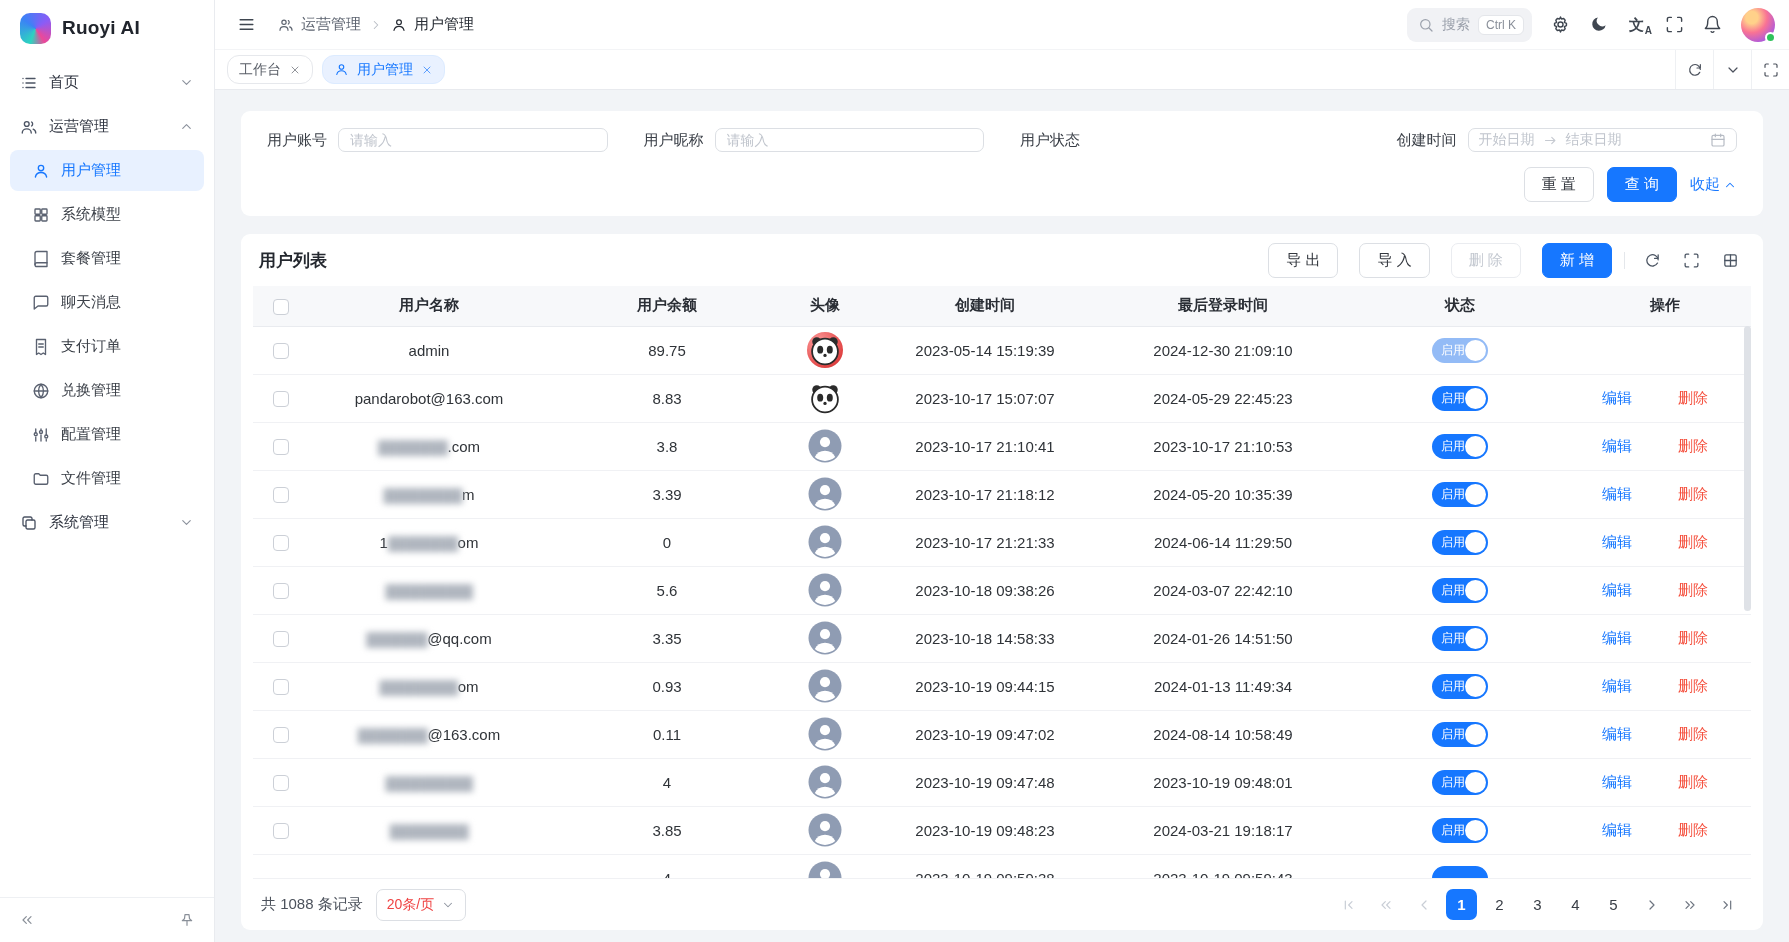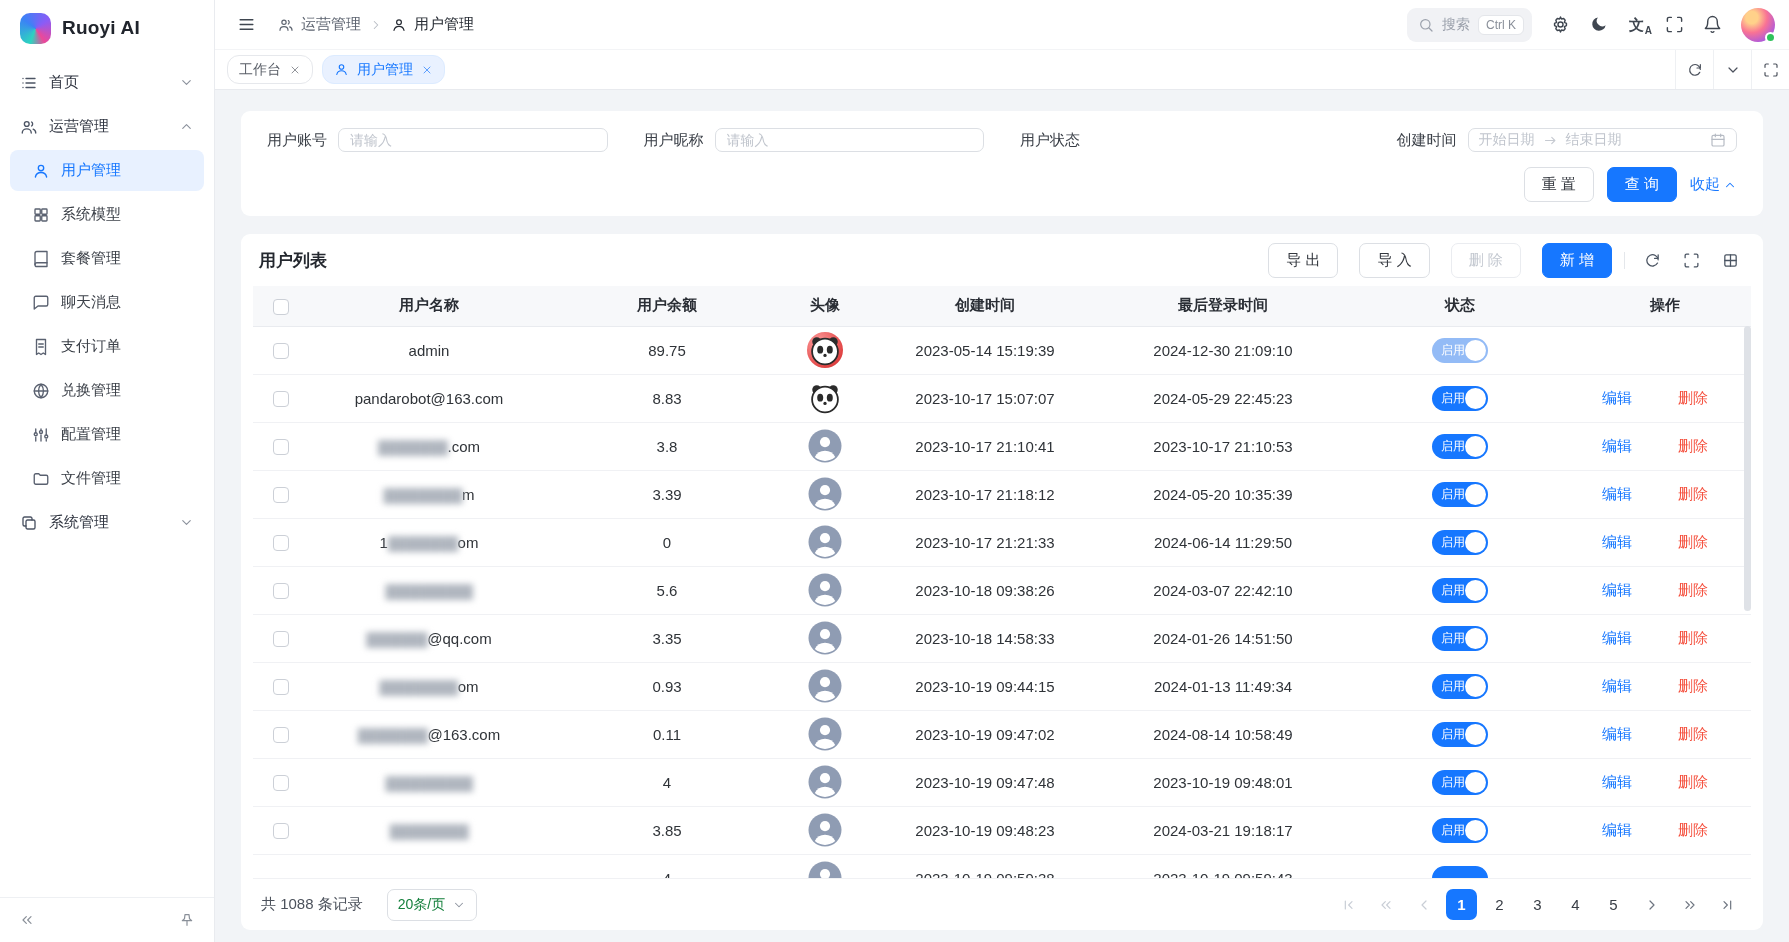--- a/index.html
+++ b/index.html
@@ -109,21 +109,21 @@
 .tg-label{color:#fff;font-size:12px;line-height:1}
 .tg-knob{width:21px;height:21px;border-radius:50%;background:#fff;margin-left:auto}
 .td-actions .alink{margin:0 23px;font-size:15px;color:#1677ff}
 .td-actions .alink.danger{color:#f5513f}
 .vscroll{position:absolute;top:40px;right:0;bottom:4px;width:7px}
 .vthumb{width:100%;height:52%;border-radius:4px;background:#dfe2e7}
 
 
 .table-footer{height:52px;flex-shrink:0;display:flex;align-items:center;padding:0 8px;border-top:1px solid #f0f1f4}
 .total{color:#4c525c;font-size:15px}
-.psize{height:32px;border:1px solid #dcdfe4;border-radius:7px;display:inline-flex;align-items:center;gap:7px;padding:0 10px;margin-left:24px;font-size:14px;color:#15803d;cursor:pointer}
+.psize{height:32px;border:1px solid #dcdfe4;border-radius:7px;display:inline-flex;align-items:center;gap:7px;padding:0 10px;margin-left:13px;font-size:14px;color:#ef4444;cursor:pointer}
 .psize .selchev{margin-left:0;color:#8f95a0}
 .pager{margin-left:auto;display:flex;align-items:center;gap:7px}
 .pg{min-width:31px;height:31px;border-radius:7px;display:inline-flex;align-items:center;justify-content:center;font-size:15px;color:#383d45}
 .pg [data-icon]{width:16px;height:16px}
 .pg.icon{color:#6e7580}
 .pg.disabled{color:#c9ced6}
 .pg.num.active{background:#1677ff;color:#fff;font-weight:600}
 </style>
 </head>
 <body>

